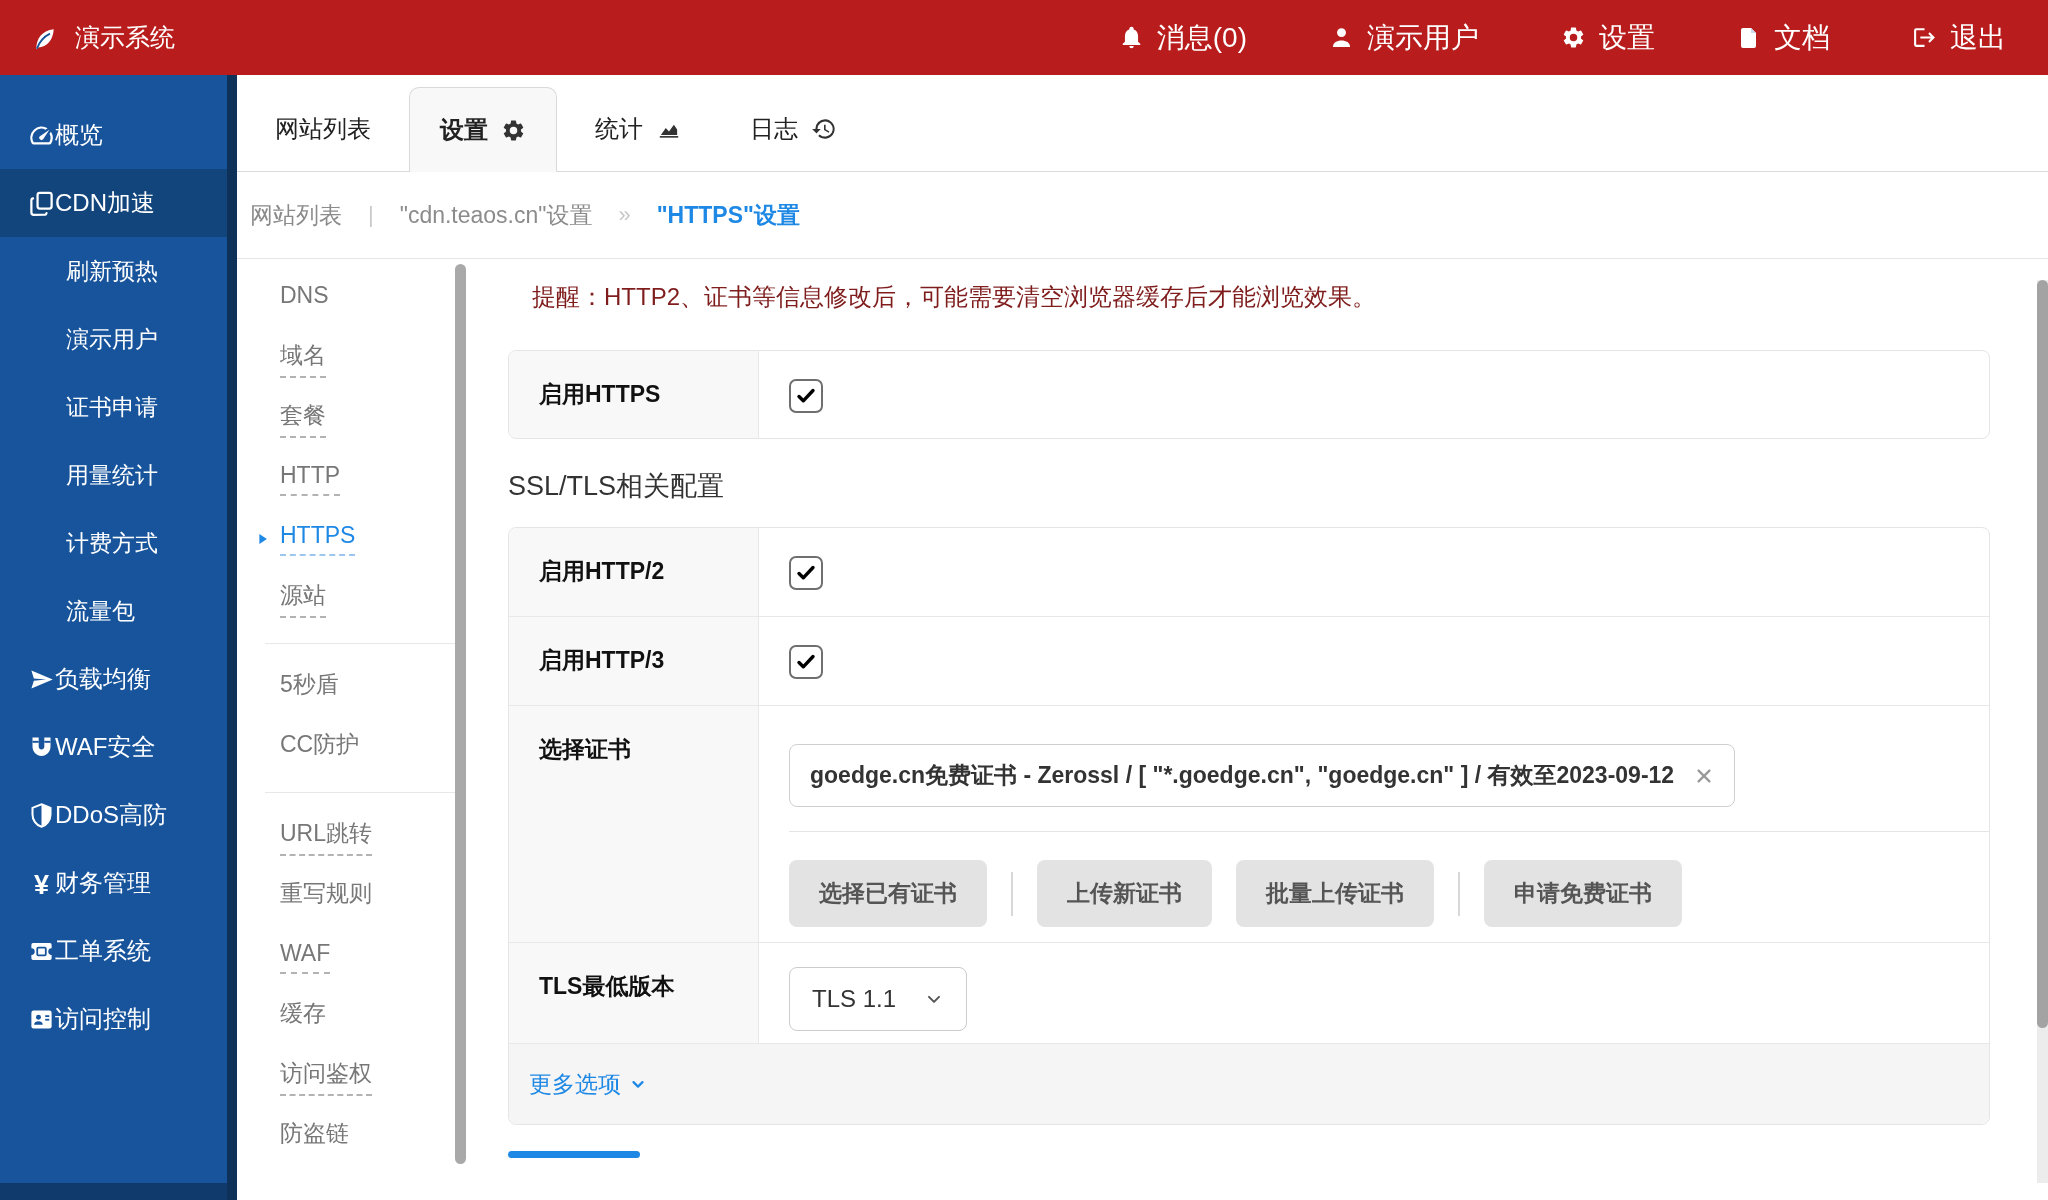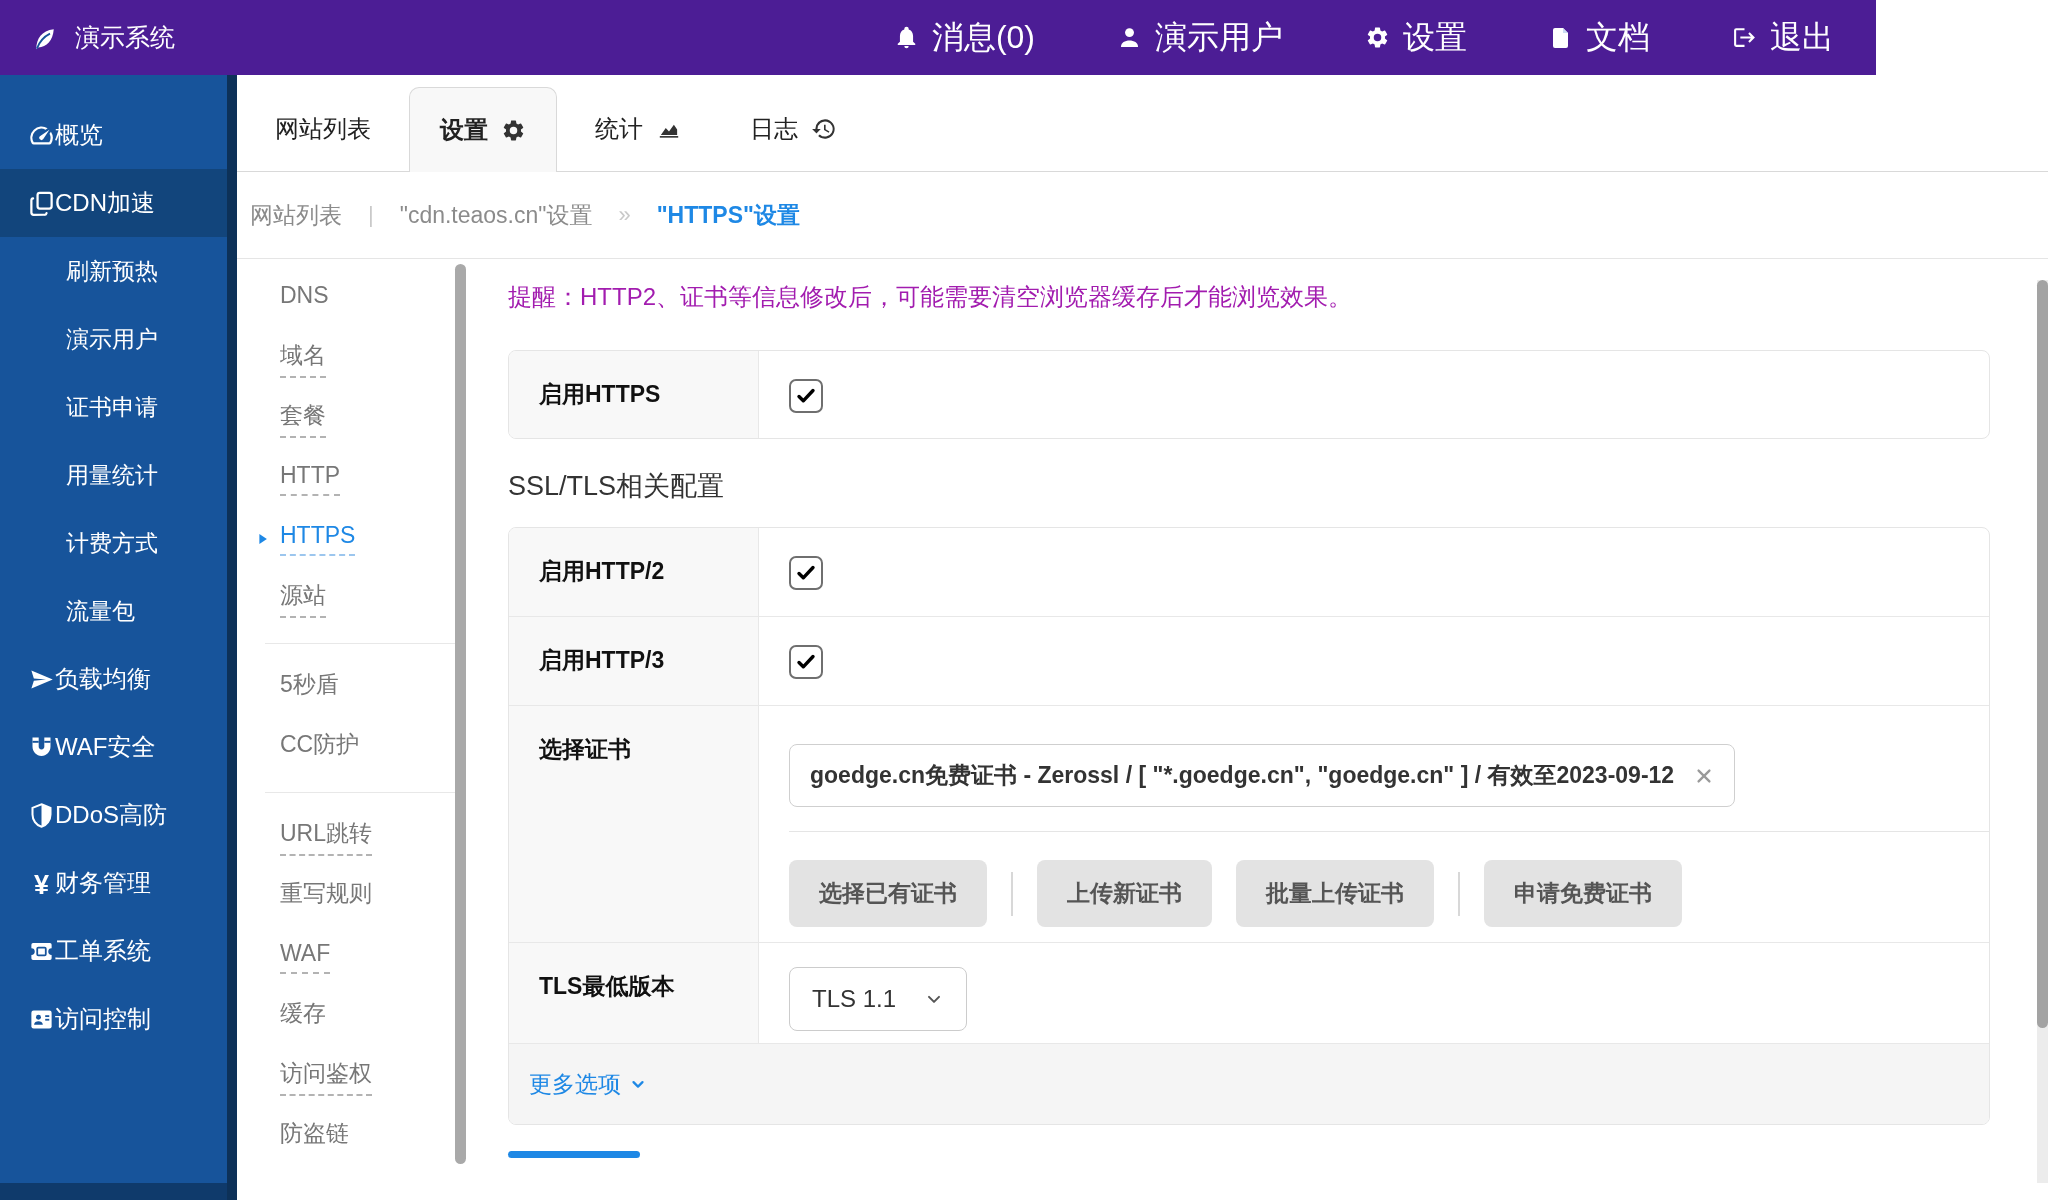--- a/index.html
+++ b/index.html
@@ -1,25 +1,25 @@
 <!DOCTYPE html>
 <html><head>
 <meta charset="utf-8">
 <style>
   html,body{margin:0;padding:0;background:#fff;}
   .canvas{position:relative;width:2048px;height:1200px;overflow:hidden;background:#fff;
     font-family:"Liberation Sans","DejaVu Sans",sans-serif;-webkit-font-smoothing:antialiased;}
   svg{display:block;}
 
   
-  .topbar{position:absolute;left:0;top:0;width:1876px;height:75px;background:#4c1d95;color:#fff;
+  .topbar{position:absolute;left:0;top:0;width:2048px;height:75px;background:#b91c1c;color:#fff;
     display:flex;align-items:center;justify-content:space-between;z-index:5;}
   .brand{display:flex;align-items:center;gap:15px;padding-left:30px;font-size:25px;cursor:pointer;}
   .topnav{display:flex;align-items:center;padding-right:42px;}
-  .topnav .titem{display:flex;align-items:center;gap:13px;font-size:32px;margin-left:82px;cursor:pointer;}
+  .topnav .titem{display:flex;align-items:center;gap:13px;font-size:28px;margin-left:82px;cursor:pointer;}
 
   
   .sidebar{position:absolute;left:0;top:75px;width:237px;height:1125px;background:#17549B;color:#fff;}
   .side-scrolltrack{position:absolute;right:0;top:0;width:10px;height:1125px;background:#0D3158;}
   .side-bottom{position:absolute;left:0;bottom:0;width:227px;height:17px;background:#0F3A6B;}
   .side-list{padding-top:26px;}
   .side-item{height:68px;display:flex;align-items:center;padding-left:28px;font-size:24px;cursor:pointer;}
   .side-item .sicon{width:27px;height:27px;flex:0 0 27px;}
   .side-item.sub{padding-left:66px;font-size:23px;}
   .side-item.active{background:#12457C;}
@@ -45,21 +45,21 @@
   .sm-item.dashed .lbl{border-bottom:2px dashed #B3B3B3;}
   .sm-item.active{color:#1E88E5;}
   .sm-item.active .lbl{border-bottom-color:#9CC6EE;}
   .sm-arrow{position:absolute;left:18px;top:50%;margin-top:-8px;}
   .sm-divider{height:1px;background:#E8E8E8;margin:14px 0 14px 28px;}
 
   .content-scrollbar{position:absolute;left:218px;top:5px;width:11px;height:900px;background:#A9A9A9;border-radius:6px;cursor:pointer;}
 
   
   .form-area{position:absolute;left:271px;top:0;width:1482px;}
-  .reminder{margin-top:22px;font-size:24px;color:#a21caf;}
+  .reminder{margin-top:22px;font-size:24px;color:#7f1d1d;margin-left:24px;}
   .ftable{margin-top:37px;border:1px solid #E5E5E5;border-radius:8px;overflow:hidden;}
   .ftable2{margin-top:24px;}
   .frow{display:grid;grid-template-columns:250px 1fr;border-top:1px solid #E8E8E8;}
   .frow:first-child{border-top:none;}
   .fcell-label{background:#F8F8F8;border-right:1px solid #E8E8E8;padding:28px 0 0 30px;font-size:23px;font-weight:bold;color:#111;box-sizing:border-box;}
   .fcell-value{padding:28px 0 0 30px;box-sizing:border-box;}
   .h87{height:87px;} .h88{height:88px;} .h236{height:236px;} .h100{height:100px;}
   .footer-row{border-top:1px solid #E8E8E8;background:#F5F5F5;height:80px;display:flex;align-items:center;padding-left:20px;}
 
   .cb{width:30px;height:30px;border:2px solid #6F6F6F;border-radius:7px;background:#fff;display:flex;align-items:center;justify-content:center;cursor:pointer;}

